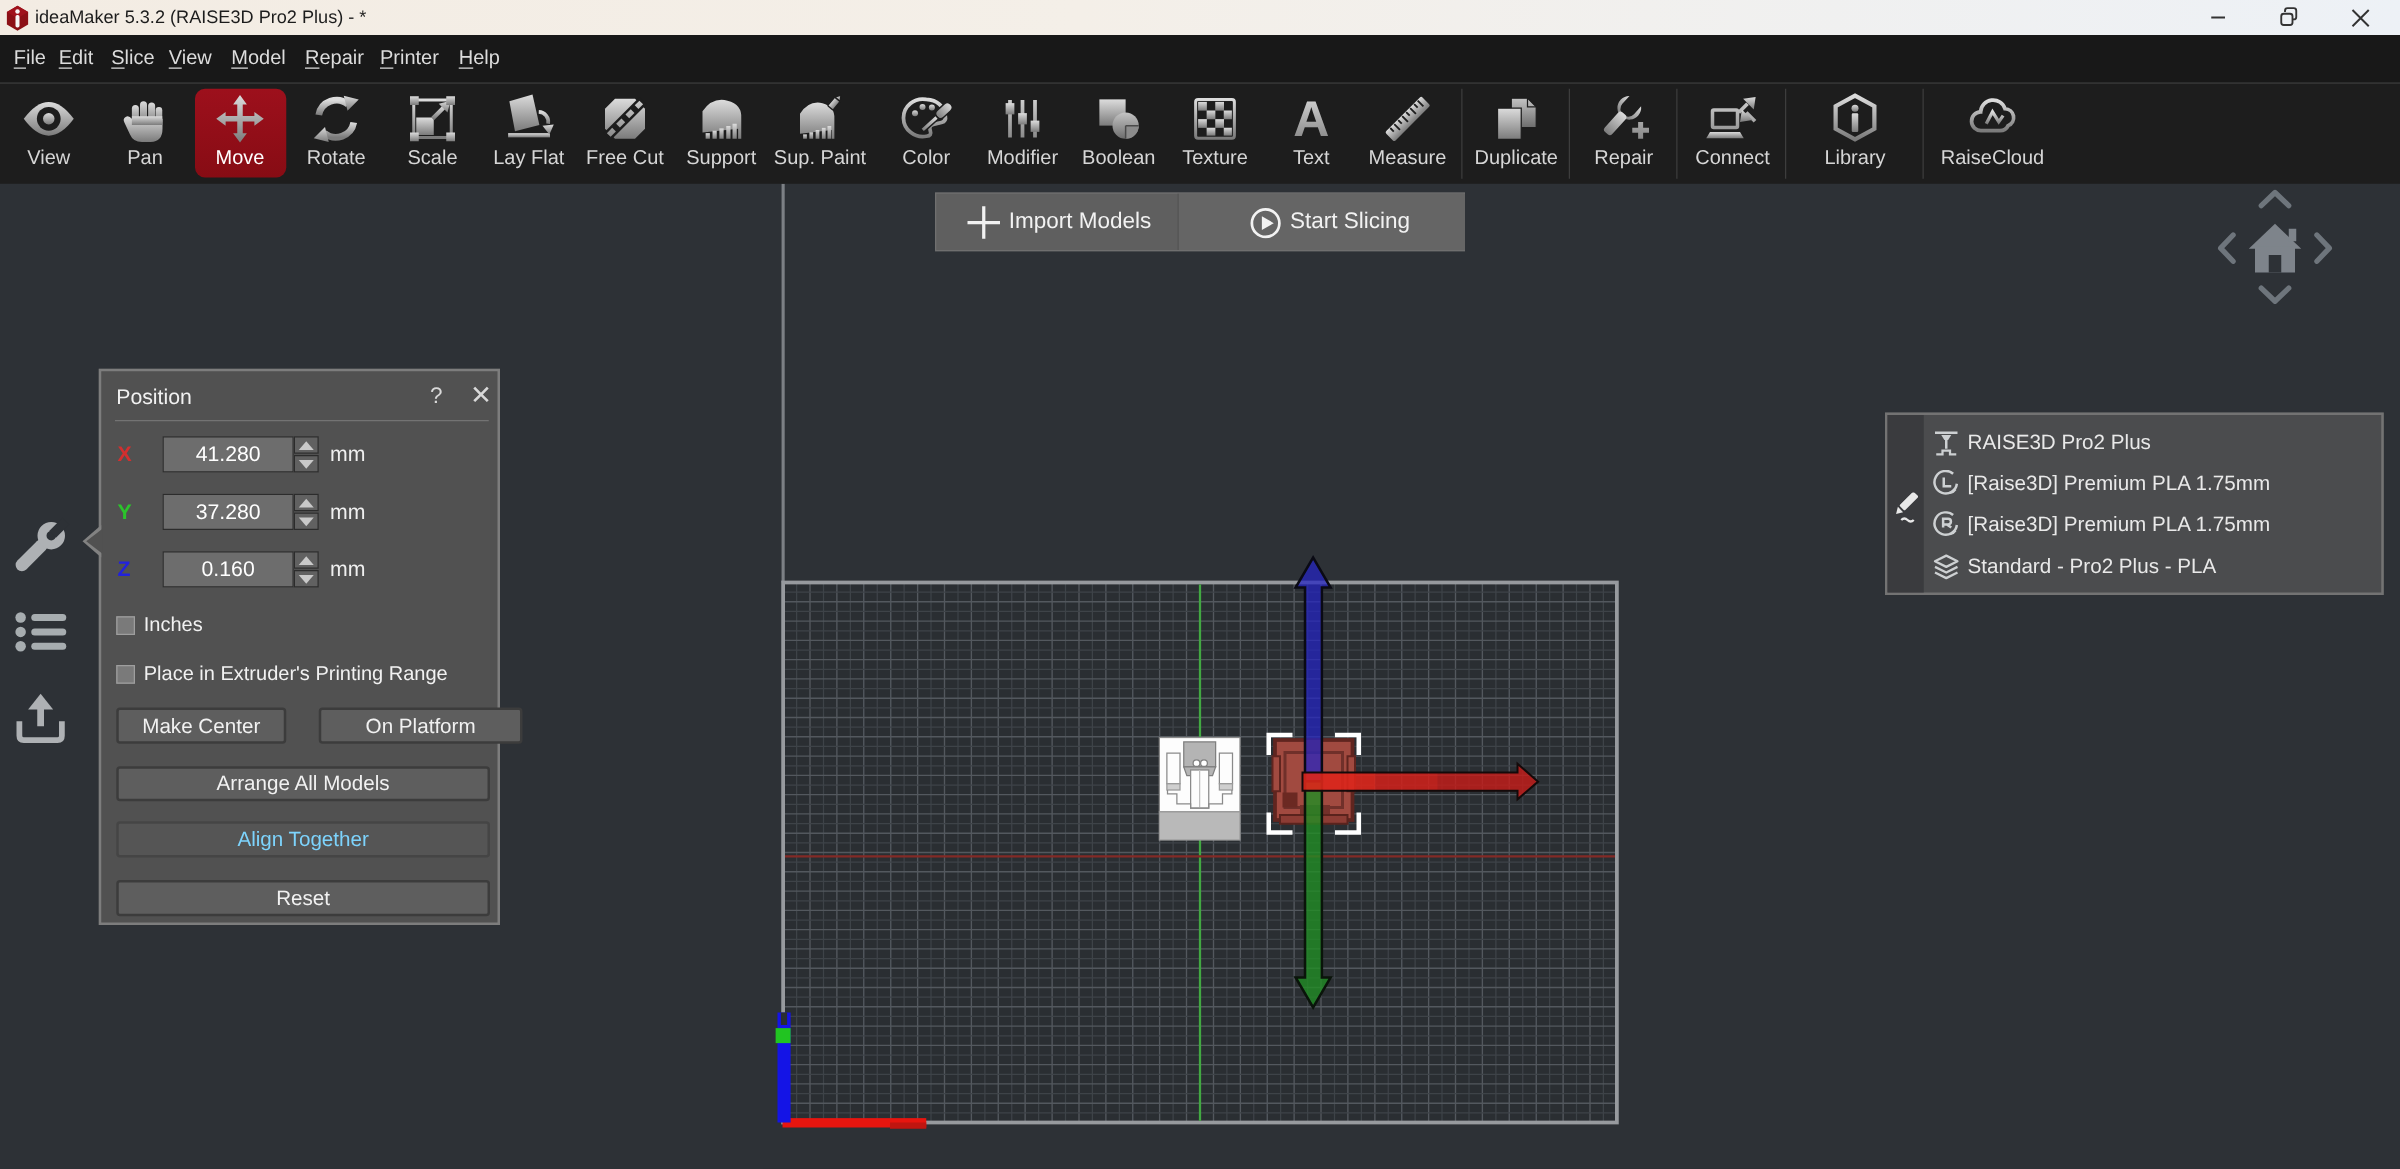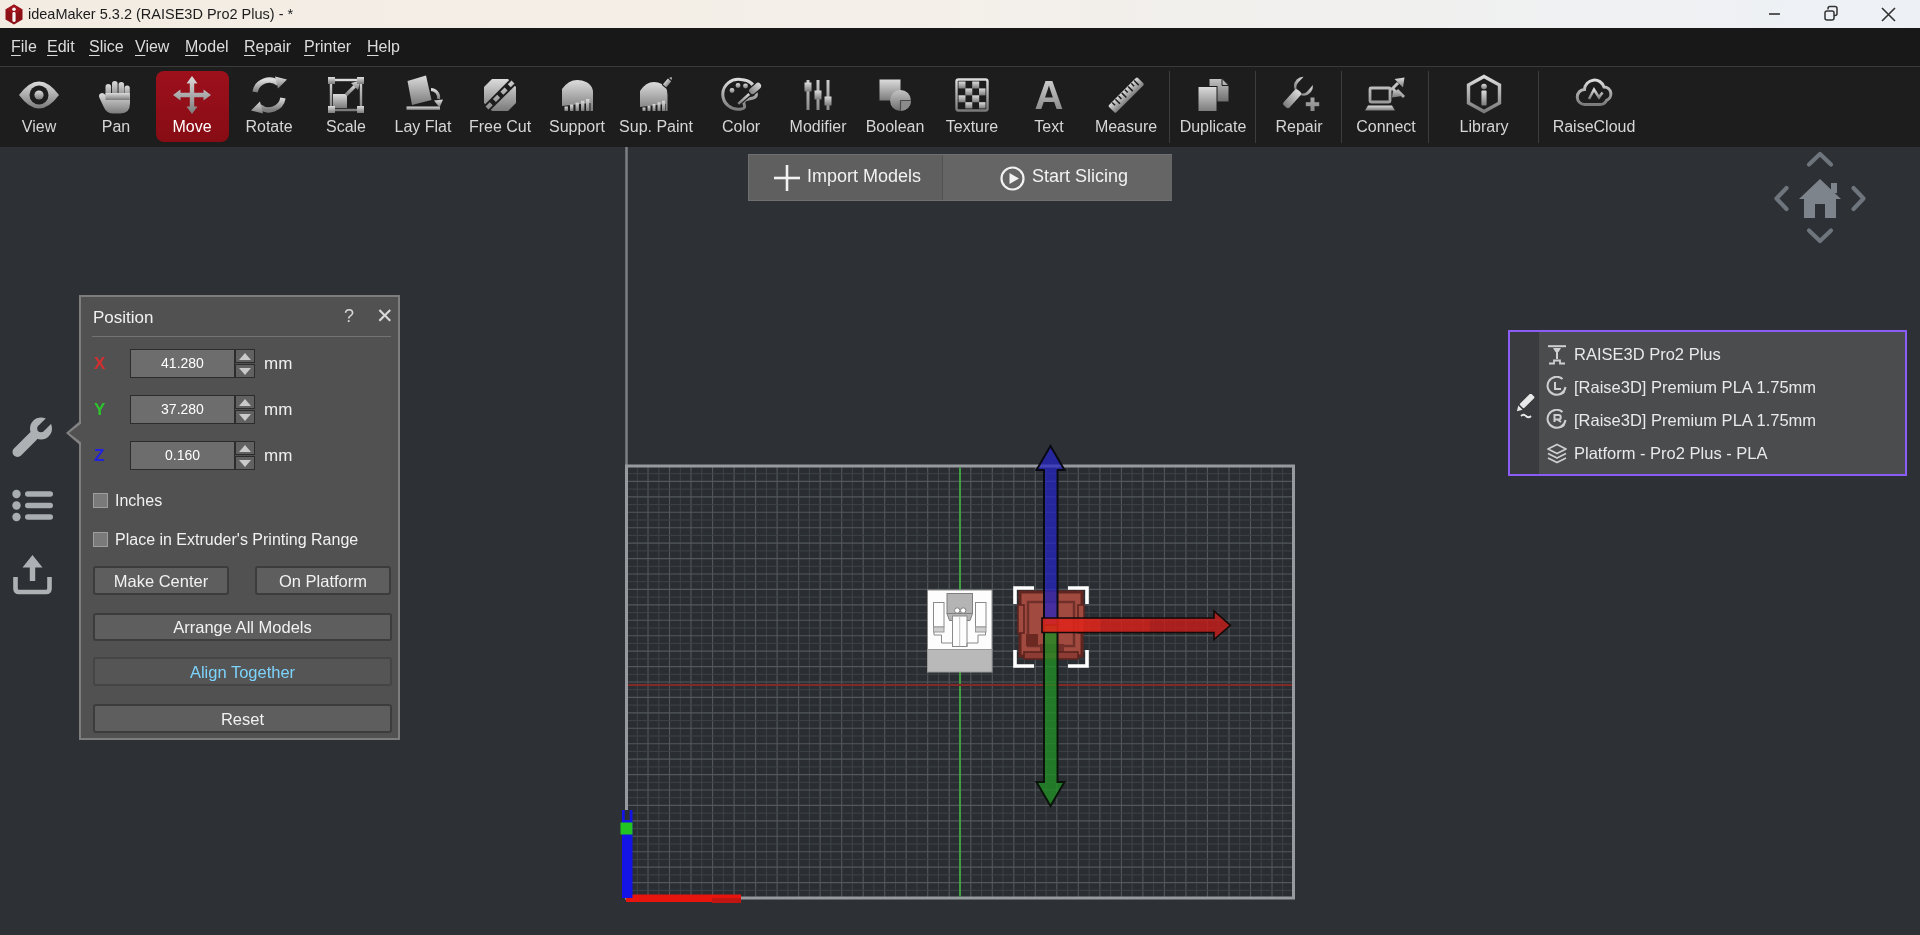--- a/index.html
+++ b/index.html
@@ -16,36 +16,36 @@
 .tsep{position:absolute;top:4px;width:1px;height:72px;background:#3d3d3d;}
 .movebg{position:absolute;left:156px;top:4px;width:73px;height:71px;background:linear-gradient(#9d101c,#870c14);border-radius:8px;}
 .panel{position:absolute;left:79px;top:295px;width:321px;height:445px;background:#515151;border:2px solid #7d7d7d;z-index:20;}
 .panel .tail{position:absolute;left:-15px;top:123px;width:0;height:0;border-top:13px solid transparent;border-bottom:13px solid transparent;border-right:15px solid #828282;}
 .panel .tail2{position:absolute;left:-12px;top:126px;width:0;height:0;border-top:10px solid transparent;border-bottom:10px solid transparent;border-right:13px solid #515151;}
 .ptitle{position:absolute;left:12px;top:11px;font-size:17px;color:#f1f1f1;}
 .phelp{position:absolute;left:263px;top:9px;font-size:18px;color:#d9d9d9;}
 .pclose{position:absolute;left:295px;top:7px;font-size:21px;color:#d9d9d9;}
 .pdiv{position:absolute;left:11px;top:39px;width:299px;height:1px;background:#737373;}
 .axlabel{position:absolute;left:13px;font-size:17px;font-weight:bold;}
-.pinput{position:absolute;left:49px;width:105px;height:29px;background:#6d6d6d;border:1px solid #2c2c2c;color:#fff;font-size:14px;text-align:center;line-height:27px;font-family:"Liberation Sans",sans-serif;}
+.pinput{position:absolute;left:49px;width:105px;height:29px;background:#6d6d6d;border:1px solid #2c2c2c;color:#fff;font-size:17px;text-align:center;line-height:27px;font-family:"Liberation Sans",sans-serif;}
 .spin{position:absolute;left:154px;width:20px;height:29px;}
 .spin .up,.spin .dn{position:absolute;left:0;width:20px;height:14px;background:#616161;border:1px solid #2c2c2c;}
 .spin .up{top:0;}
 .spin .dn{top:15px;}
 .spin .up:after{content:"";position:absolute;left:3px;top:3px;border-left:6px solid transparent;border-right:6px solid transparent;border-bottom:7px solid #c9c9c9;}
 .spin .dn:after{content:"";position:absolute;left:3px;top:3px;border-left:6px solid transparent;border-right:6px solid transparent;border-top:7px solid #c9c9c9;}
 .pmm{position:absolute;left:183px;font-size:17px;color:#efefef;}
 .pcheck{position:absolute;left:12px;width:15px;height:15px;background:#7a7a7a;border:1px solid #9e9e9e;}
 .pchecklabel{position:absolute;left:34px;font-size:16px;color:#f1f1f1;}
 .pbtn{position:absolute;background:#5e5e5e;border:2px solid #3c3c3c;border-radius:3px;color:#f1f1f1;font-size:16.5px;text-align:center;}
 .pbtn.dis{background:#555555;border-color:#454545;color:#7dd3fc;}
 .topbtns{position:absolute;left:748px;top:154px;width:424px;height:47px;border:1px solid #6f6f6f;background:#5f5f5f;z-index:10;}
 .topbtns .right{position:absolute;left:193px;top:0;width:230px;height:45px;background:#656565;border-left:1px solid #535353;}
 .tbtext{position:absolute;top:11px;font-size:18px;color:#f2f2f2;}
-.rpanel{position:absolute;left:1508px;top:330px;width:399px;height:146px;background:#4b4c4e;border:2px solid #8b5cf6;z-index:10;}
+.rpanel{position:absolute;left:1508px;top:330px;width:399px;height:146px;background:#4b4c4e;border:2px solid #737373;z-index:10;}
 .rstrip{position:absolute;left:0;top:0;width:29px;height:142px;background:#3a3b3e;}
 .rrow{position:absolute;left:64px;font-size:16.5px;color:#e9e9e9;}
 .ricon{position:absolute;left:36px;}
 </style></head><body>
 <svg width="0" height="0" style="position:absolute">
     <defs>
 <linearGradient id="gi" x1="0" y1="0" x2="0" y2="1">
         <stop offset="0" stop-color="#dcdcdc"></stop>
         <stop offset="1" stop-color="#7b7b7b"></stop>
       </linearGradient>
@@ -499,21 +499,21 @@
 <div class="spin" style="top:144px">
       <div class="up"></div>
       <div class="dn"></div>
     </div>
 <div class="pmm" style="top:149px">mm</div>
 <div class="pcheck" style="top:196px"></div>
     <div class="pchecklabel" style="top:195px">Inches</div>
 <div class="pcheck" style="top:235px"></div>
     <div class="pchecklabel" style="top:234px">Place in Extruder's Printing Range</div>
 <div class="pbtn" style="left:12px;top:269px;width:136px;height:29px;line-height:26px">Make Center</div>
-<div class="pbtn" style="left:174px;top:269px;width:136px;height:29px;line-height:26px">On Platform</div>
+<div class="pbtn" style="left:174px;top:269px;width:163px;height:29px;line-height:26px">On Platform</div>
 <div class="pbtn" style="left:12px;top:316px;width:299px;height:28px;line-height:25px">Arrange All Models</div>
 <div class="pbtn dis" style="left:12px;top:360px;width:299px;height:29px;line-height:26px">Align Together</div>
 <div class="pbtn" style="left:12px;top:407px;width:299px;height:29px;line-height:26px">Reset</div>
 </div>
 <div class="rpanel">
  <div class="rstrip">
   <svg class="abs" style="left:4px;top:62px" width="22" height="26" viewBox="0 0 22 26">
    <g transform="rotate(45 11 9)">
           <rect x="8" y="-2" width="6" height="16" rx="1.2" fill="#e8e8e8"></rect>
    <polygon points="8,15.5 14,15.5 11,20.5" fill="#e8e8e8"></polygon>
@@ -542,13 +542,13 @@
  <svg class="ricon" width="22" height="22" viewBox="0 0 22 22" style="top:111px">
 <g fill="none" stroke="#cdd0d2" stroke-width="1.8" stroke-linejoin="round">
 <polygon points="11,1.5 20,6 11,10.5 2,6"></polygon>
 <path d="M2,10.5 L11,15 L20,10.5"></path>
 <path d="M2,15 L11,19.5 L20,15"></path>
 </g>
     </svg>
  <div class="rrow" style="top:13px">RAISE3D Pro2 Plus</div>
  <div class="rrow" style="top:46px">[Raise3D] Premium PLA 1.75mm</div>
  <div class="rrow" style="top:79px">[Raise3D] Premium PLA 1.75mm</div>
- <div class="rrow" style="top:112px">Platform - Pro2 Plus - PLA</div>
+ <div class="rrow" style="top:112px">Standard - Pro2 Plus - PLA</div>
 </div>
 </body></html>

